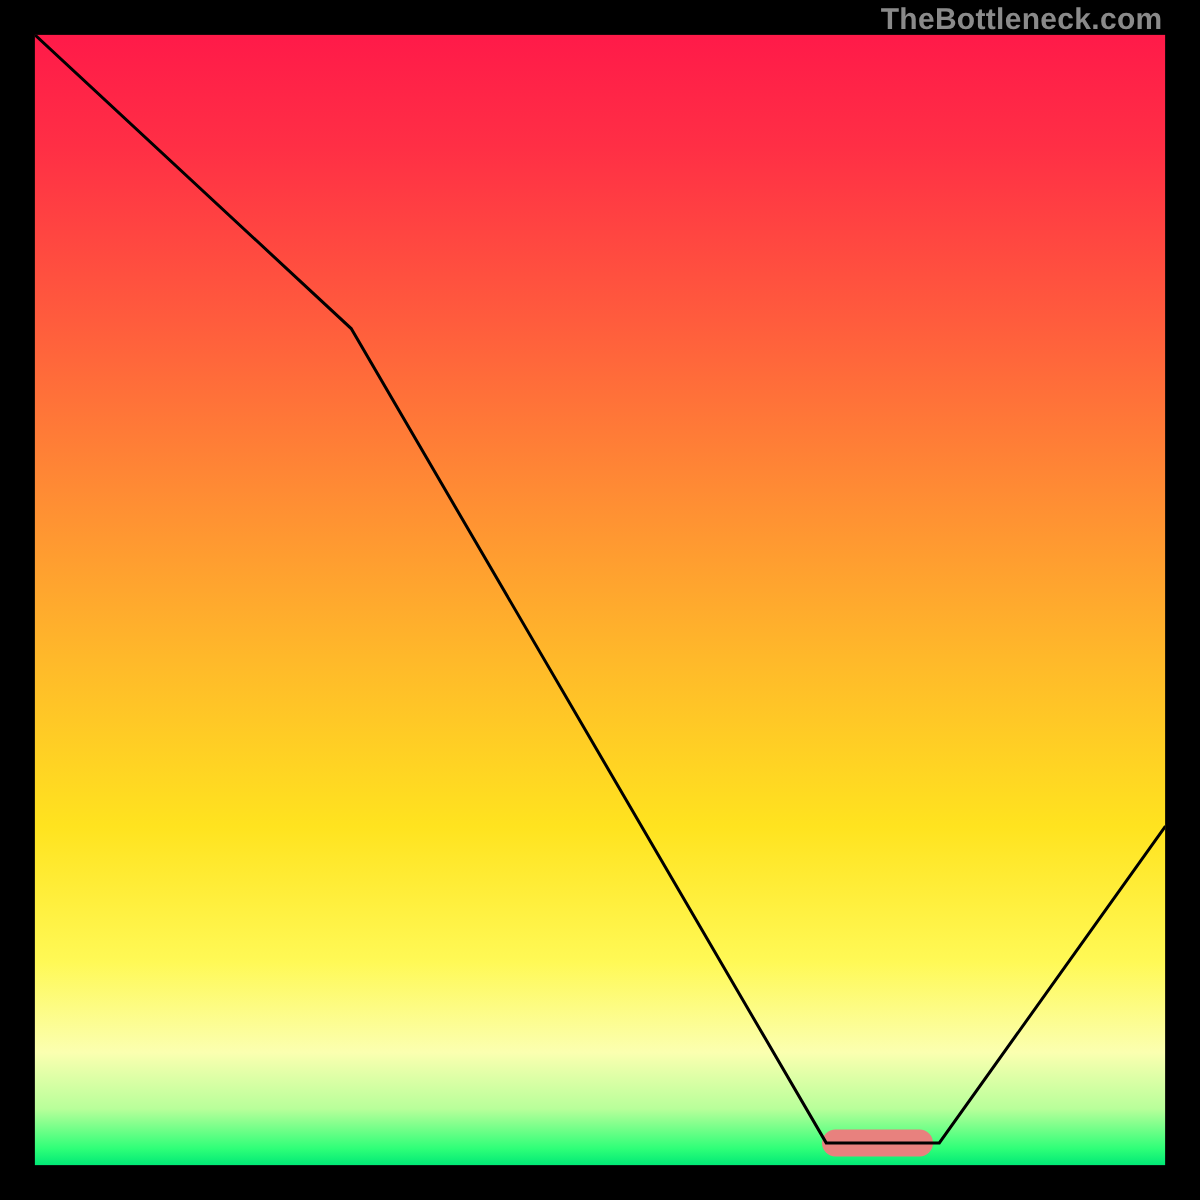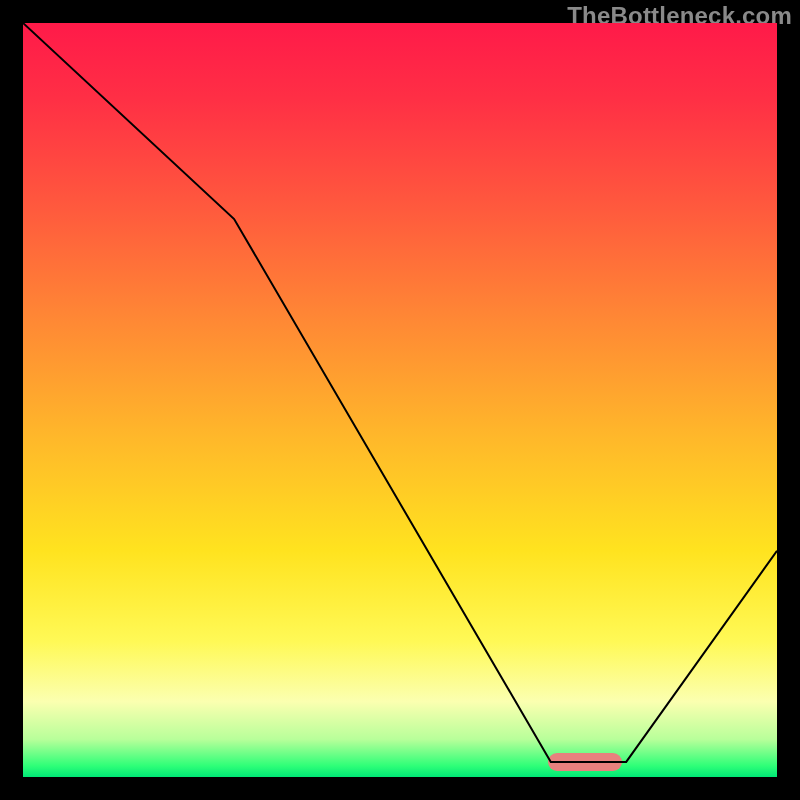--- a/index.html
+++ b/index.html
@@ -39,24 +39,24 @@
     height: 100%;
     pointer-events: none;
   }
   .marker {
     position: absolute;
     background: #e8817e;
     border-radius: 9px;
   }
   .watermark {
     position: absolute;
-    right: 8px;
+    right: 25px;
     top: 2px;
     font-family: Arial, Helvetica, sans-serif;
-    font-size: 24px;
+    font-size: 20px;
     font-weight: bold;
     color: #8a8a8a;
     letter-spacing: 0.2px;
   }
 </style>
 </head>
 <body>
 
 <div class="frame">
   <div class="watermark">TheBottleneck.com</div>

